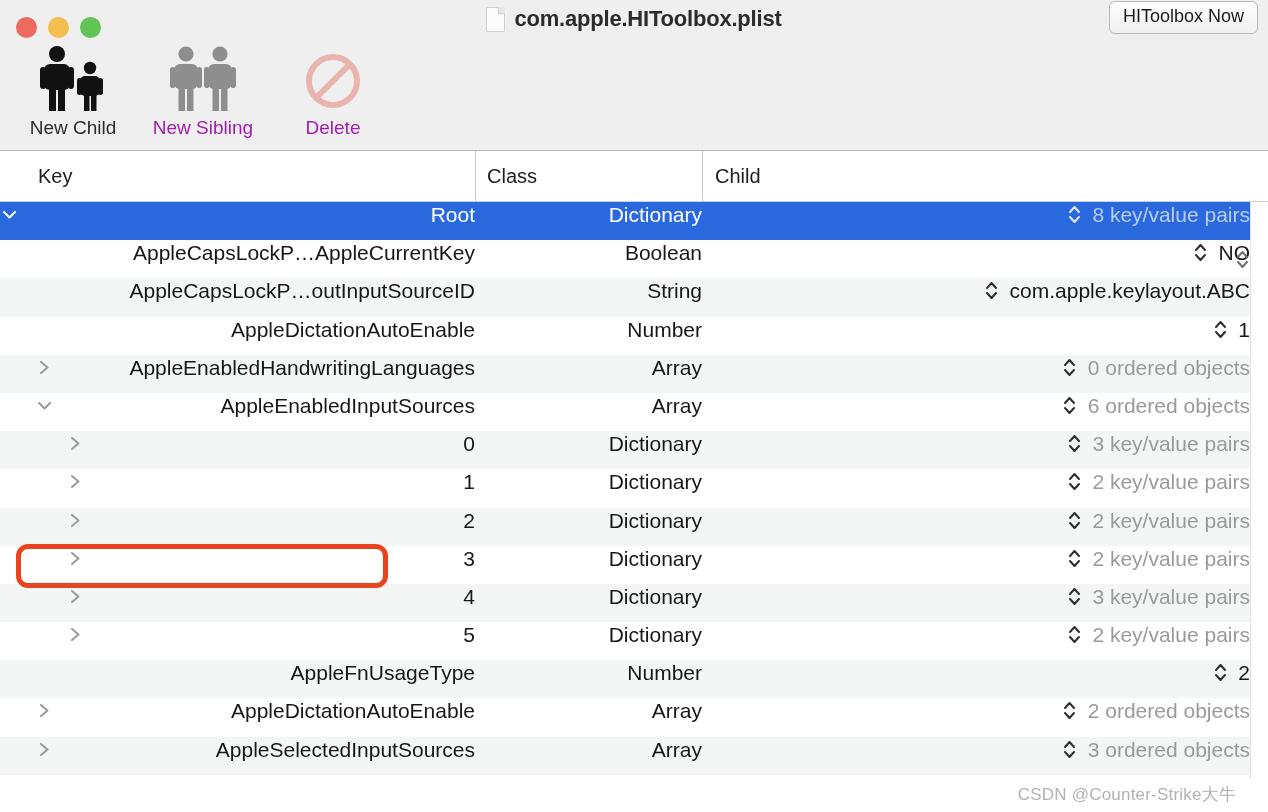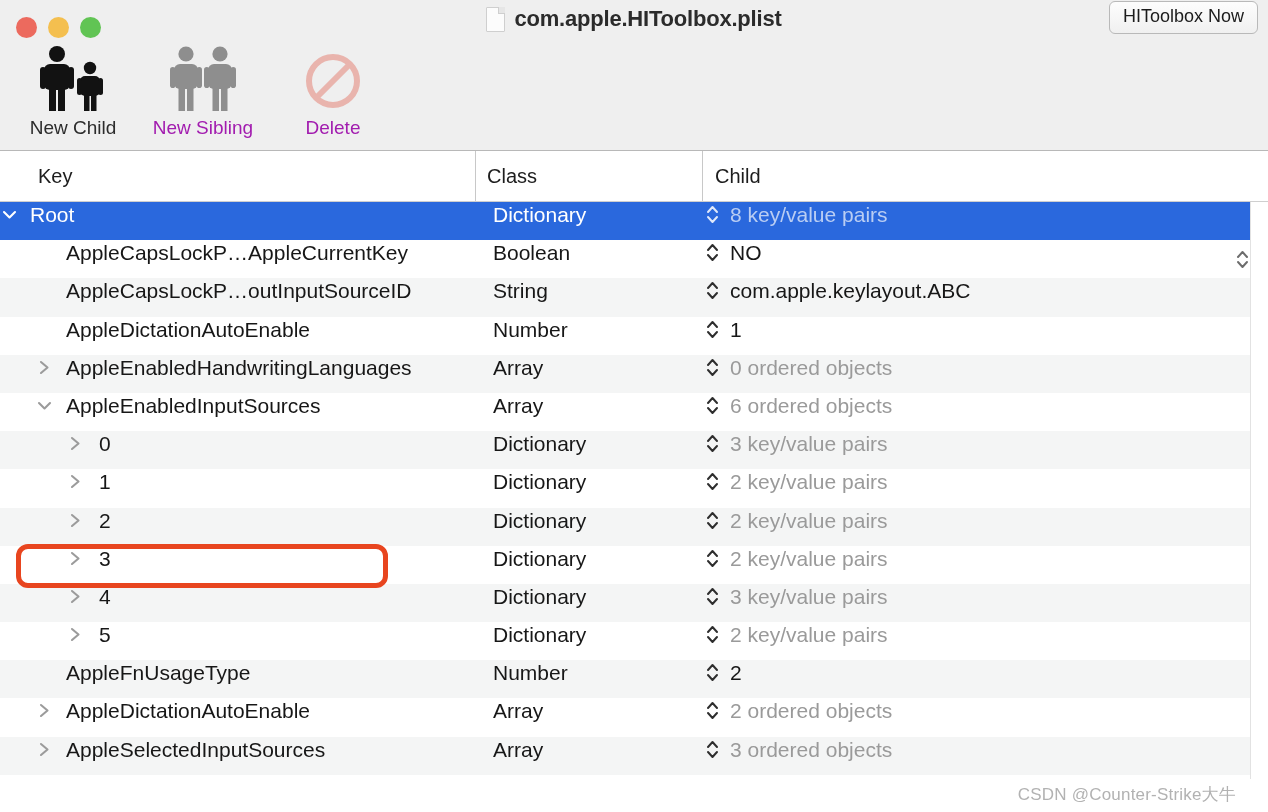--- a/index.html
+++ b/index.html
@@ -174,20 +174,21 @@
   .row.selected { background: #2a68dd; }
 
   .cell {
     position: absolute;
     top: 0;
     height: 25px;
     display: flex;
     align-items: center;
     box-sizing: border-box;
     white-space: nowrap;
+    justify-content: flex-end;
   }
   .c-key   { left: 0px;   width: 475px; }
   .c-class { left: 475px; width: 227px; padding-left: 18px; }
   .c-value { left: 702px; width: 548px; padding-left: 0px; }
 
   .key-text, .class-text, .value-text {
     font-size: 21px;
     color: #171717;
     line-height: 1;
   }

